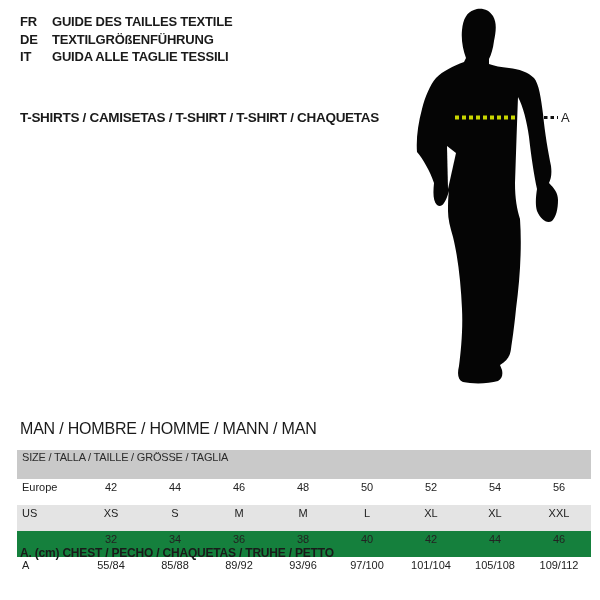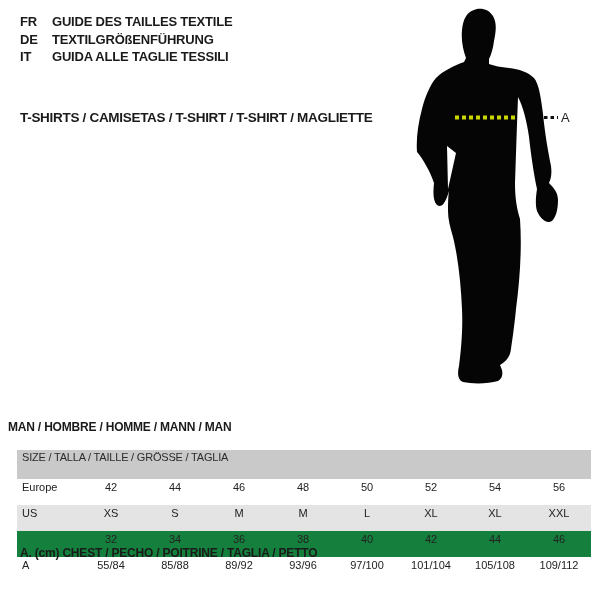--- a/index.html
+++ b/index.html
@@ -15,21 +15,21 @@
   
   .cat-block { position:absolute; left:20px; top:109px; }
   .cat-line { font-size:13.5px; font-weight:bold; letter-spacing:-0.3px; line-height:18.5px; white-space:nowrap; }
 
   
   .figure-wrap { position:absolute; left:390px; top:0; width:210px; height:400px; }
   .figure-wrap svg { display:block; }
   .measure-a { font-family:"Liberation Sans", sans-serif; font-size:13px; fill:#222; }
 
   
-  .section-title { position:absolute; left:8px; top:420px; font-size:12px; font-weight:bold; letter-spacing:-0.2px; }
+  .section-title { position:absolute; left:20px; top:420px; font-size:16px; font-weight:normal; letter-spacing:-0.2px; }
 
   
   .size-table { position:absolute; left:17px; top:450px; width:574px; font-size:11px; }
   .table-header { height:29px; line-height:15px; background:#c9c9c9; color:#2b2b2b; padding-left:5px; letter-spacing:-0.2px; }
   .t-row { display:grid; grid-template-columns:62px repeat(8, 1fr); height:26px; line-height:16px; }
   .t-row.bg-white { background:#ffffff; }
   .t-row.bg-gray1 { background:#e4e4e4; }
   .t-row.bg-gray2 { background:#15803d; }
   .t-label { padding-left:5px; color:#222; }
   .t-cell { text-align:center; color:#222; }
@@ -49,21 +49,21 @@
     <span class="lang-code">DE</span>
     <span class="lang-title">TEXTILGRÖßENFÜHRUNG</span>
   </div>
   <div class="lang-row">
     <span class="lang-code">IT</span>
     <span class="lang-title">GUIDA ALLE TAGLIE TESSILI</span>
   </div>
 </div>
 
 <div class="cat-block">
-  <div class="cat-line">T-SHIRTS / CAMISETAS / T-SHIRT / T-SHIRT / MAGLIETTE</div>
+  <div class="cat-line">T-SHIRTS / CAMISETAS / T-SHIRT / T-SHIRT / CHAQUETAS</div>
 </div>
 
 <div class="figure-wrap">
   <svg width="210" height="400" viewBox="0 0 210 400" xmlns="http://www.w3.org/2000/svg">
     <path fill="#050505" d="M84,10
       C90,7 99,9 103,16 C107,23 106,31 104,41 C103,49 101,55 99,59 L99,64
       C104,66 111,67 119,68 C129,69 138,72 144,78
       C149,84 151,98 153,114 C155,134 158,151 161,166 C162,174 161,179 159,183
       C164,188 168,193 168,200 C168,209 166,217 162,221 C157,224 151,220 147,211
       C145,204 146,196 147,189 C144,175 141,155 139,137 C137,122 133,106 128,97
@@ -128,13 +128,13 @@
     <span class="t-cell">85/88</span>
     <span class="t-cell">89/92</span>
     <span class="t-cell">93/96</span>
     <span class="t-cell">97/100</span>
     <span class="t-cell">101/104</span>
     <span class="t-cell">105/108</span>
     <span class="t-cell">109/112</span>
   </div>
 </div>
 
-<div class="footnote">A. (cm) CHEST / PECHO / POITRINE / TAGLIA / PETTO</div>
+<div class="footnote">A. (cm) CHEST / PECHO / CHAQUETAS / TRUHE / PETTO</div>
 
 </body></html>

